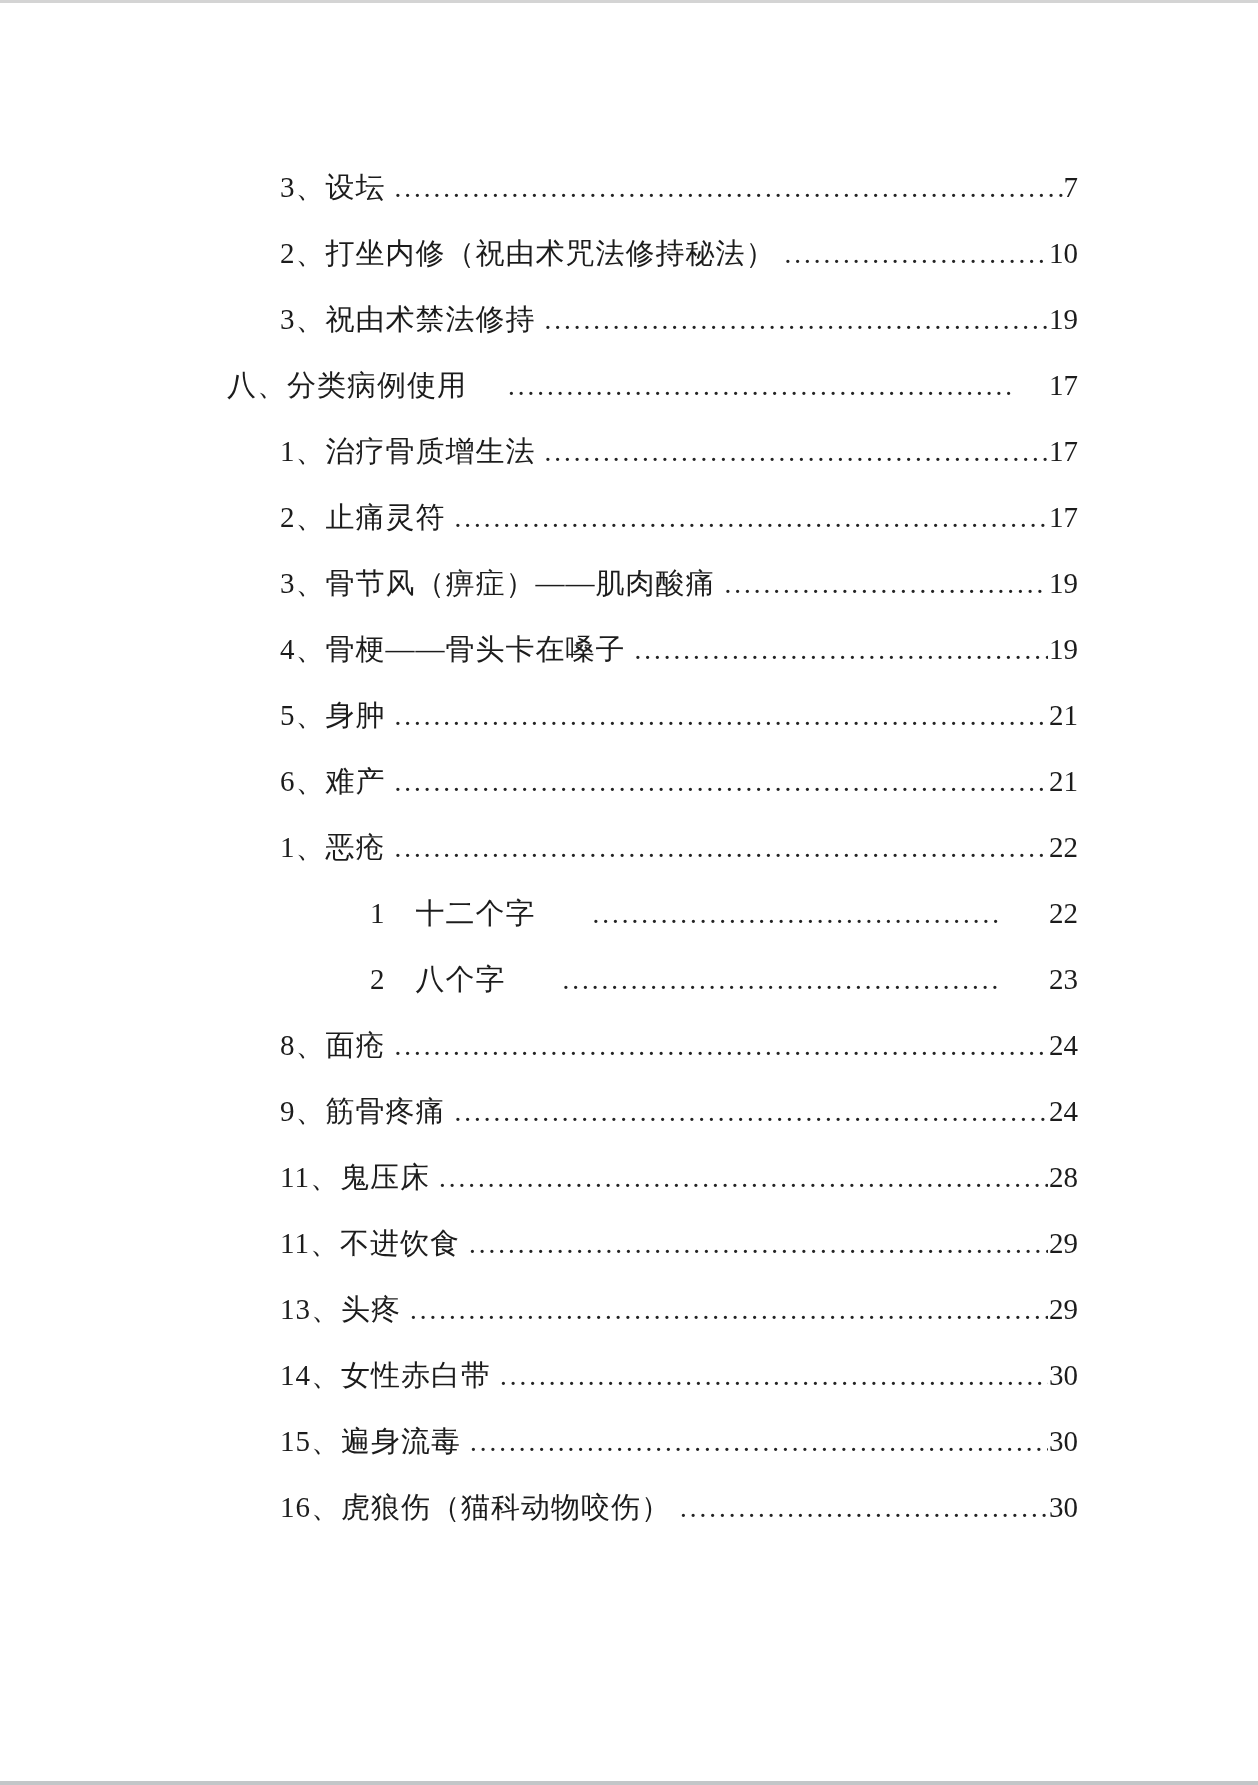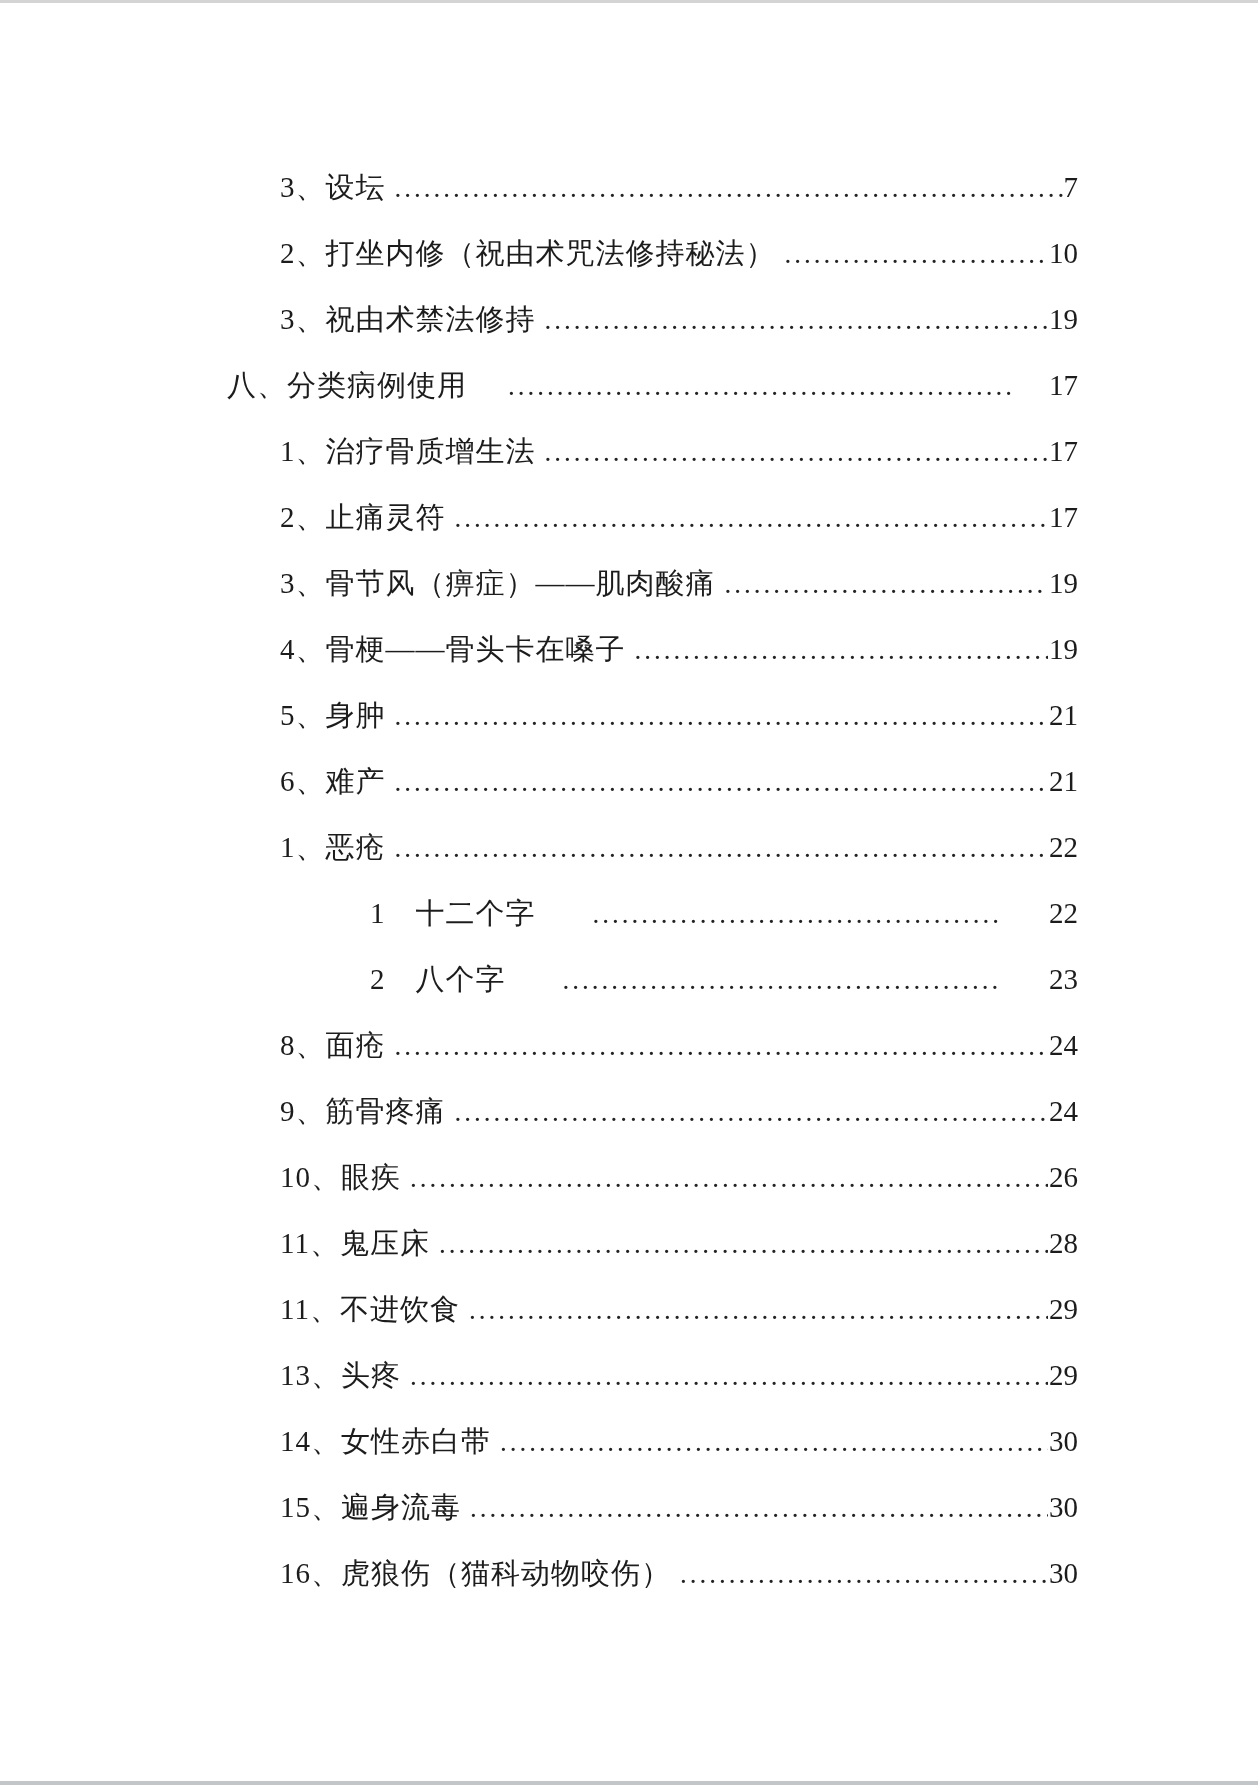--- a/index.html
+++ b/index.html
@@ -160,25 +160,20 @@
     <span class="toc-leader"></span>
     <span class="toc-page">24</span>
   </div>
 
   <div class="toc-row level-2">
     <span class="toc-label">9、筋骨疼痛</span>
     <span class="toc-leader"></span>
     <span class="toc-page">24</span>
   </div>
 
-  <div class="toc-row level-2">
-    <span class="toc-label">10、眼疾</span>
-    <span class="toc-leader"></span>
-    <span class="toc-page">26</span>
-  </div>
 
   <div class="toc-row level-2">
     <span class="toc-label">11、鬼压床</span>
     <span class="toc-leader"></span>
     <span class="toc-page">28</span>
   </div>
 
   <div class="toc-row level-2">
     <span class="toc-label">11、不进饮食</span>
     <span class="toc-leader"></span>

